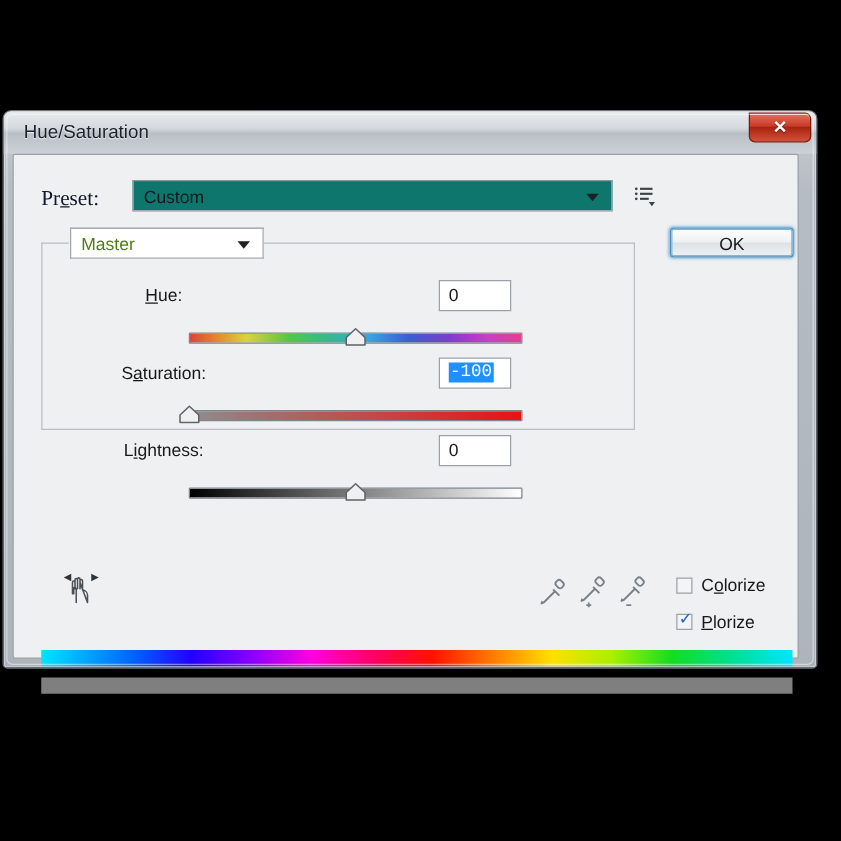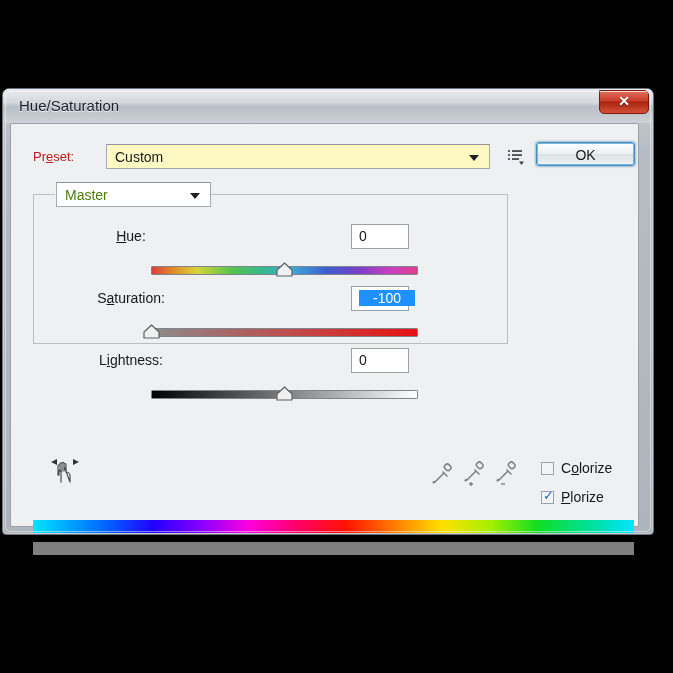--- a/index.html
+++ b/index.html
@@ -104,30 +104,31 @@
   #preset-row {
     position: absolute;
     left: 22px;
     top: 20px;
     width: 590px;
     height: 26px;
   }
   #preset-label {
     position: absolute;
     left: 0; top: 5px;
-    font-size: 13px;
-    color: #b91c1c;
+    font-size: 17px;
+    color: #0f172a;
+    font-family: Liberation Serif, serif;
   }
   #preset-combo {
     position: absolute;
     left: 73px;
     top: 0;
     width: 384px;
     height: 25px;
-    background: #fef9c3;
+    background: #0f766e;
     border: 1px solid #a4a9ae;
     border-top-color: #8e949a;
     box-sizing: border-box;
     cursor: pointer;
   }
   #preset-combo .val {
     position: absolute;
     left: 8px;
     top: 4px;
     font-size: 14px;
@@ -159,20 +160,21 @@
     height: 24px;
     border-radius: 3px;
     font-size: 14px;
     color: #14171a;
     text-align: center;
     line-height: 24px;
     background: linear-gradient(to bottom, #fdfefe 0%, #eef1f3 48%, #dde2e6 52%, #eef2f5 100%);
     border: 1px solid #8d949b;
     box-sizing: border-box;
     cursor: pointer;
+    margin-top: 40px;
   }
   #ok-btn {
     left: 525px;
     top: 18px;
     border: 1px solid #4b8fbe;
     box-shadow: 0 0 0 1px #7fb7db inset, 0 0 2px 1px rgba(80,150,200,.55);
   }
   #reset-btn {
     left: 525px;
     top: 55px;
@@ -250,21 +252,22 @@
   .adj-field .num {
     position: absolute;
     left: 7px;
     top: 3px;
     font-size: 14px;
     color: #16181a;
   }
   .adj-field .num.sel {
     background: #1e90ff;
     color: #ffffff;
-    padding: 0 14px;
+    padding: 0 1px;
+    font-family: Liberation Mono, monospace;
   }
 
   .slider {
     position: absolute;
     left: 140px;
     top: 38px;
     width: 267px;
     height: 9px;
     border: 1px solid #7e858c;
     border-radius: 1px;

